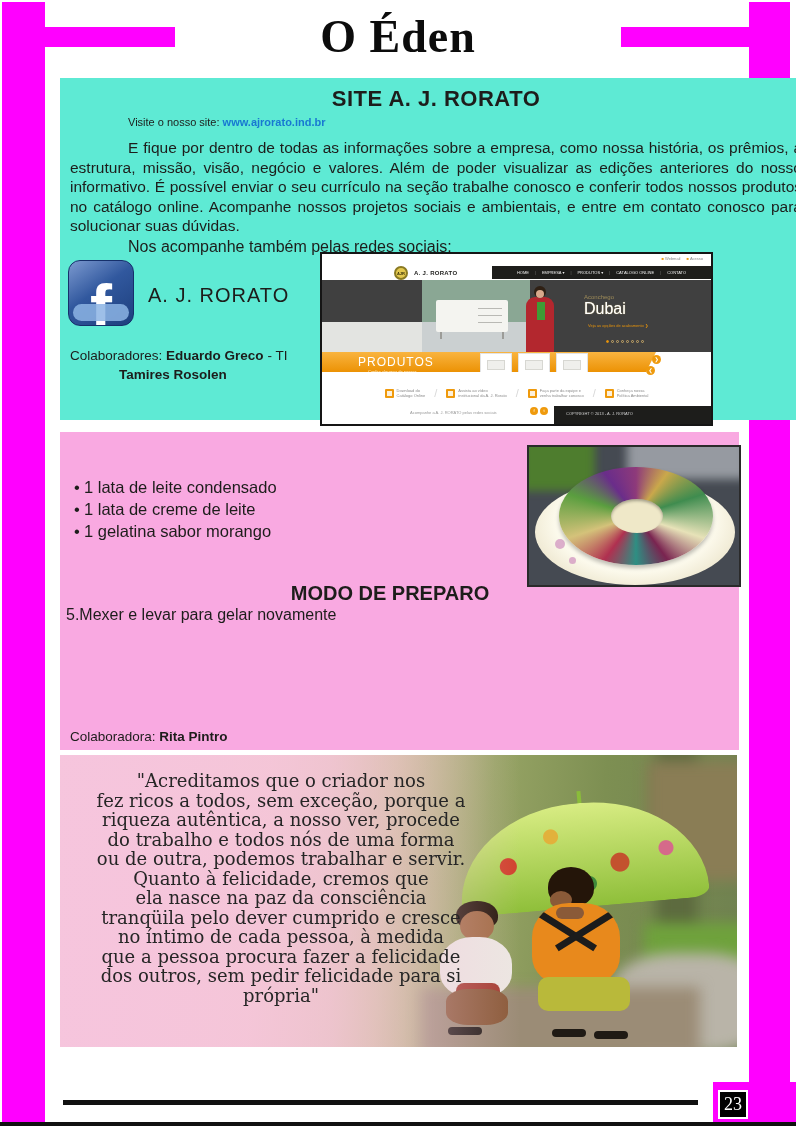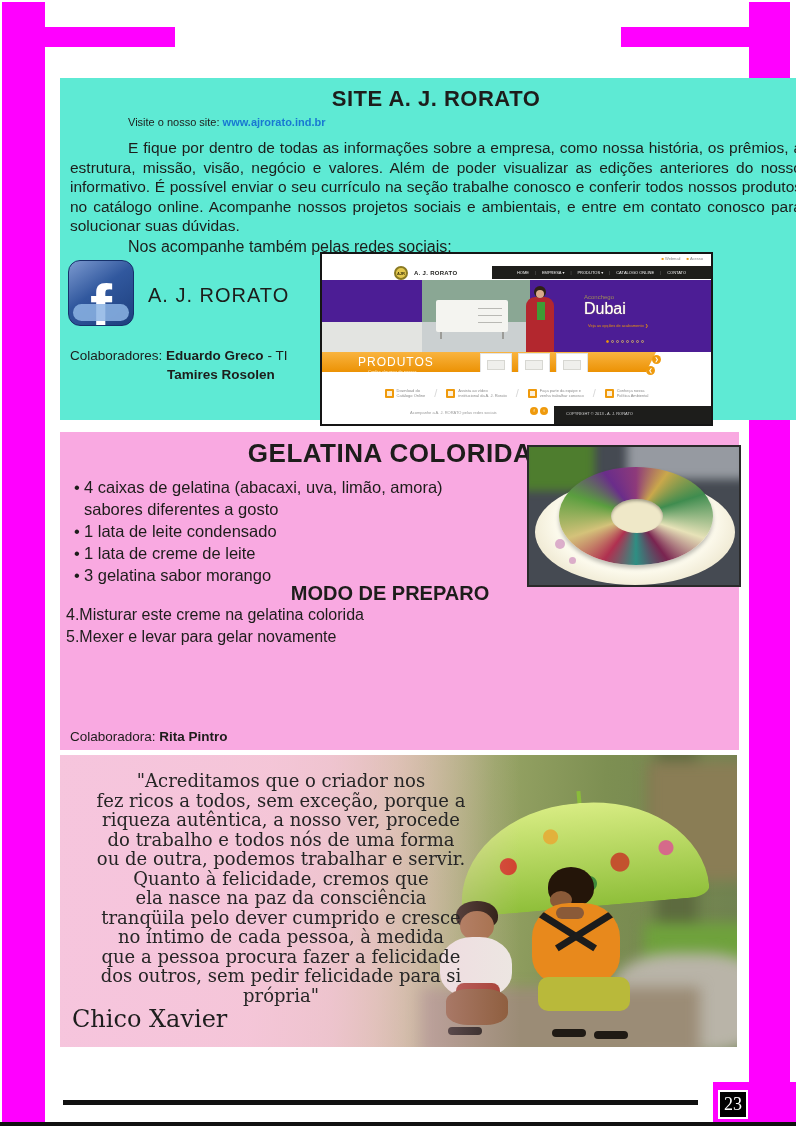--- a/index.html
+++ b/index.html
@@ -33,36 +33,36 @@
 
   .fb-icon { position:absolute; left:8px; top:182px; width:66px; height:66px; border-radius:12px;
     background:linear-gradient(145deg,#7c9ad0 0%,#31589e 45%,#1d3f7d 100%);
     border:1px solid #16306b; overflow:hidden; }
   .fb-gloss { position:absolute; left:4px; right:4px; bottom:4px; height:17px; border-radius:9px;
     background:rgba(140,180,228,.85); }
   .fb-f { position:absolute; left:50%; transform:translateX(-50%); bottom:-16px;
     font-size:66px; font-weight:bold; color:#fff; line-height:1; }
   .fb-name { position:absolute; left:88px; top:206px; font-size:20px; letter-spacing:1px; }
   .collab { position:absolute; left:10px; top:268px; font-size:13.5px; line-height:19px; }
-  .collab b.second { margin-left:97px; }
+  .collab b.second { margin-left:49px; }
   .collab .role { margin-left:4px; }
 
   
   .ws { left:320px; top:252px; width:393px; height:174px; background:#fff; border:2px solid #151515; overflow:hidden; }
   .ws-top-links { position:absolute; right:8px; top:2px; font-size:4px; color:#8a8a8a; display:flex; gap:6px; }
   .ws-top-links span::before { content:"■"; color:#ef9a0c; font-size:4px; margin-right:1px; }
   .ws-logo-circle { position:absolute; left:72px; top:12px; width:14px; height:14px; border-radius:50%;
     background:#e3c84f; border:2px solid #8a7a22; font-size:4px; font-weight:bold; color:#3a320a;
     display:flex; align-items:center; justify-content:center; }
   .ws-logo-text { position:absolute; left:92px; top:16px; font-size:6px; font-weight:bold; letter-spacing:.3px; }
   .ws-navbar { position:absolute; left:170px; right:0; top:12px; height:13px; background:#1d1d1b;
     display:flex; align-items:center; justify-content:center; }
   .ws-navbar span { font-size:4px; color:#eee; padding:0 3px; white-space:nowrap; }
   .ws-navbar span:not(:last-child)::after { content:"|"; color:#777; margin-left:6px; }
-  .ws-hero { position:absolute; left:0; top:26px; width:100%; height:72px; background:#4c1d95; }
+  .ws-hero { position:absolute; left:0; top:26px; width:100%; height:72px; background:#404040; }
   .ws-floor { position:absolute; left:0; bottom:0; width:102px; height:30px; background:#e3e4e1; }
   .ws-photo { position:absolute; left:100px; top:0; width:108px; height:72px;
     background:linear-gradient(180deg,#8aa794 0 58%,#cbd0d1 58% 100%); }
   .ws-cabinet { position:absolute; left:14px; top:20px; width:72px; height:32px; background:#f4f4f0; border-radius:2px; }
   .ws-cabinet i { position:absolute; right:6px; width:24px; height:1px; background:#b9b9b4; }
   .ws-leg { position:absolute; width:2px; height:7px; background:#9c9c98; top:52px; }
   .ws-woman-hair { position:absolute; left:212px; top:6px; width:12px; height:12px; border-radius:50%; background:#2f2014; }
   .ws-woman-face { position:absolute; left:214px; top:10px; width:8px; height:8px; border-radius:50%; background:#d9a98c; }
   .ws-woman-body { position:absolute; left:204px; top:17px; width:28px; height:55px; border-radius:9px 9px 0 0; background:#b3272e; }
   .ws-woman-shirt { position:absolute; left:215px; top:22px; width:8px; height:18px; background:#3e9c35; }
@@ -175,20 +175,21 @@
 </head>
 <body>
 
 <div class="page">
 
   <div class="abs mag bar-left"></div>
   <div class="abs mag bar-right"></div>
   <div class="abs mag bar-tl"></div>
   <div class="abs mag bar-tr"></div>
 
+  <h1 class="abs page-title">O Éden</h1>
 
   <section class="abs site-box">
     <h2 class="site-title">SITE A. J. RORATO</h2>
     <p class="visit"><span>Visite o nosso site:</span>
       <a href="#">www.ajrorato.ind.br</a></p>
     <p class="site-body">E fique por dentro de todas as informações sobre a empresa, como nossa história, os prêmios, a estrutura, missão, visão, negócio e valores. Além de poder visualizar as edições anteriores do nosso informativo. É possível enviar o seu currículo na seção trabalhe conosco e conferir todos nossos produtos no catálogo online. Acompanhe nossos projetos sociais e ambientais, e entre em contato conosco para solucionar suas dúvidas.</p>
     <p class="social-line">Nos acompanhe também pelas redes sociais:</p>
 
     <div class="fb-icon">
       <span class="fb-f">f</span>
@@ -293,42 +294,38 @@
       </div>
     </div>
 
     <div class="ws-footer-social">Acompanhe a A. J. RORATO pelas redes sociais</div>
     <div class="ws-social-circ" style="left:208px">f</div>
     <div class="ws-social-circ" style="left:218px">t</div>
     <div class="ws-copybar">COPYRIGHT © 2013 - A. J. RORATO</div>
   </div>
 
   <section class="abs recipe-box">
-    <h2 class="recipe-title">GELATINA COLORIDA</h2>
     <ul class="ingredients">
-      <li>4 caixas de gelatina (abacaxi, uva, limão, amora)
-sabores diferentes a gosto</li>
       <li>1 lata de leite condensado</li>
       <li>1 lata de creme de leite</li>
-      <li>3 gelatina sabor morango</li>
+      <li>1 gelatina sabor morango</li>
     </ul>
 
     <div class="gelatin">
       <div class="gel-grass"></div>
       <div class="gel-grey"></div>
       <div class="gel-plate"></div>
       <div class="gel-flower" style="left:26px; top:92px"></div>
       <div class="gel-flower" style="left:40px; top:110px; width:7px; height:7px"></div>
       <div class="gel-ring"></div>
       <div class="gel-hole"></div>
     </div>
 
     <h3 class="steps-title">MODO DE PREPARO</h3>
     <div class="steps">
-      <p>4.Misturar este creme na gelatina colorida</p>
       <p>5.Mexer e levar para gelar novamente</p>
     </div>
     <p class="collab2"><span>Colaboradora:</span>
       <b>Rita Pintro</b></p>
   </section>
 
   <section class="abs quote-box">
     <div class="qp-blob qp-tree"></div>
     <div class="qp-blob qp-fence"></div>
     <div class="qp-blob qp-grass"></div>
@@ -363,21 +360,20 @@
 riqueza autêntica, a nosso ver, procede
 do trabalho e todos nós de uma forma
 ou de outra, podemos trabalhar e servir.
 Quanto à felicidade, cremos que
 ela nasce na paz da consciência
 tranqüila pelo dever cumprido e cresce
 no íntimo de cada pessoa, à medida
 que a pessoa procura fazer a felicidade
 dos outros, sem pedir felicidade para si
 própria"</div>
-    <div class="quote-author">Chico Xavier</div>
   </section>
 
   <div class="abs bottom-rule"></div>
   <div class="abs mag block-br"></div>
   <div class="badge">23</div>
   <div class="abs bottom-edge"></div>
 
 </div>
 
 </body></html>

